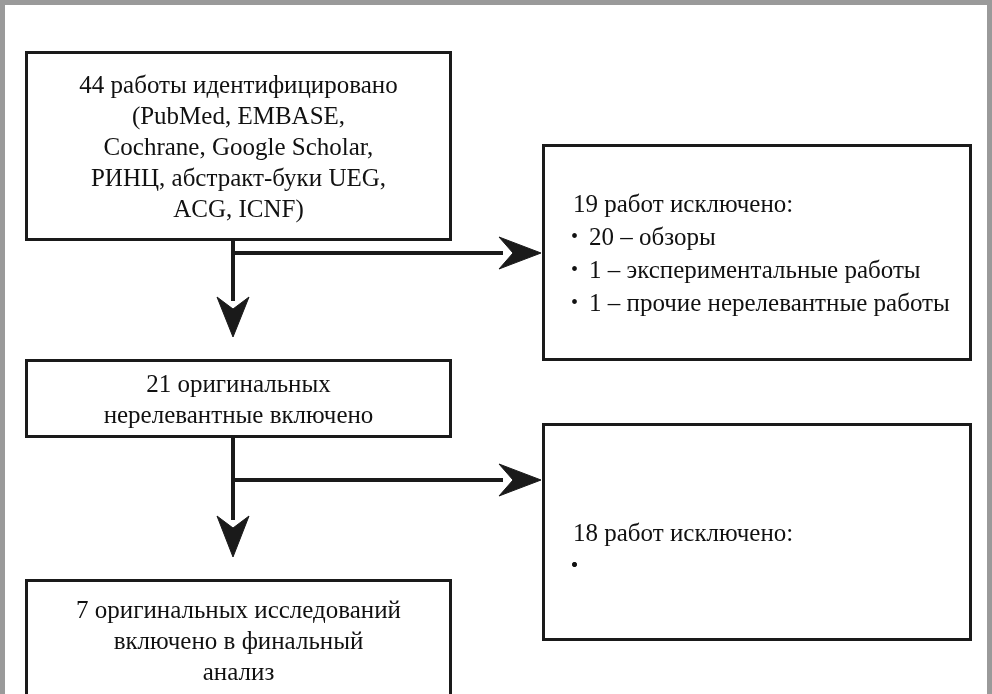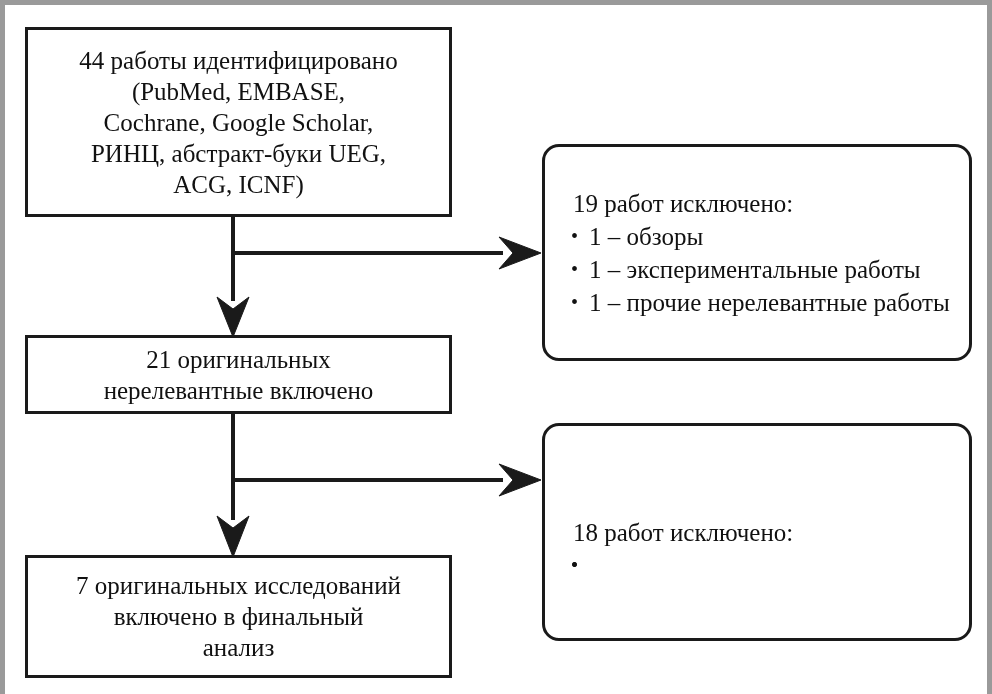--- a/index.html
+++ b/index.html
@@ -27,25 +27,25 @@
     box-sizing: border-box;
     border: 3px solid #1a1a1a;
     background: #ffffff;
     display: flex;
     flex-direction: column;
     justify-content: center;
   }
   .fc-box.center-text {
     text-align: center;
     align-items: center;
+    margin-top: 24px;
   }
   .fc-box.left-text {
     text-align: left;
     align-items: stretch;
-    border-radius: 17px;
   }
   .fc-line {
     font-size: 25px;
     line-height: 31px;
     white-space: nowrap;
   }
   
   #box-sources {
     left: 20px;
     top: 22px;
@@ -167,21 +167,21 @@
     <div class="fc-line">7 оригинальных исследований</div>
     <div class="fc-line">включено в финальный</div>
     <div class="fc-line">анализ</div>
   </div>
 
   <div class="fc-box left-text" id="box-excluded-1">
     <div class="excl-head">19 работ исключено:</div>
     <ul class="excl-list">
       <li>
         <span class="bullet">•</span>
-        <span>1 – обзоры</span>
+        <span>20 – обзоры</span>
       </li>
       <li>
         <span class="bullet">•</span>
         <span>1 – экспериментальные работы</span>
       </li>
       <li>
         <span class="bullet">•</span>
         <span>1 – прочие нерелевантные работы</span>
       </li>
     </ul>

